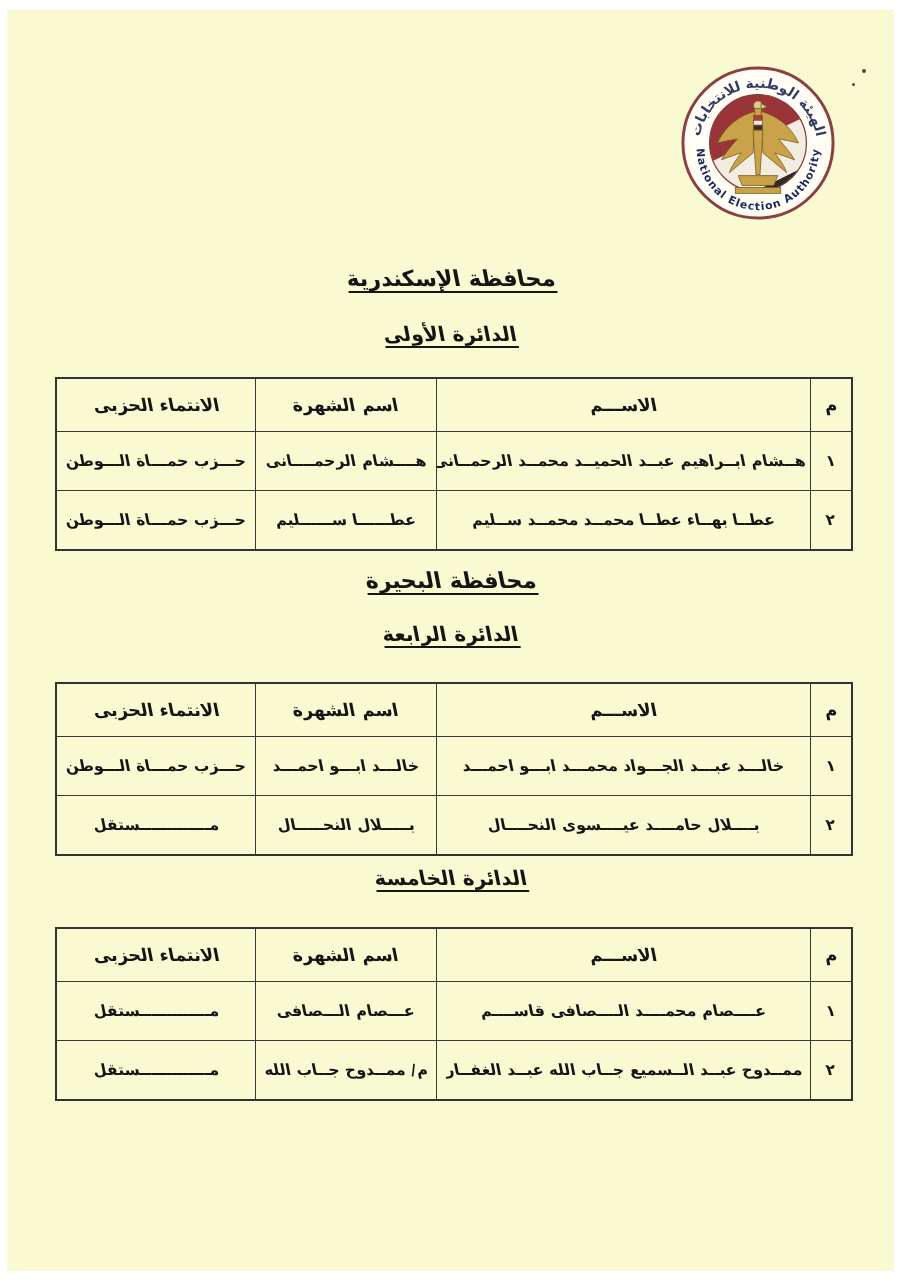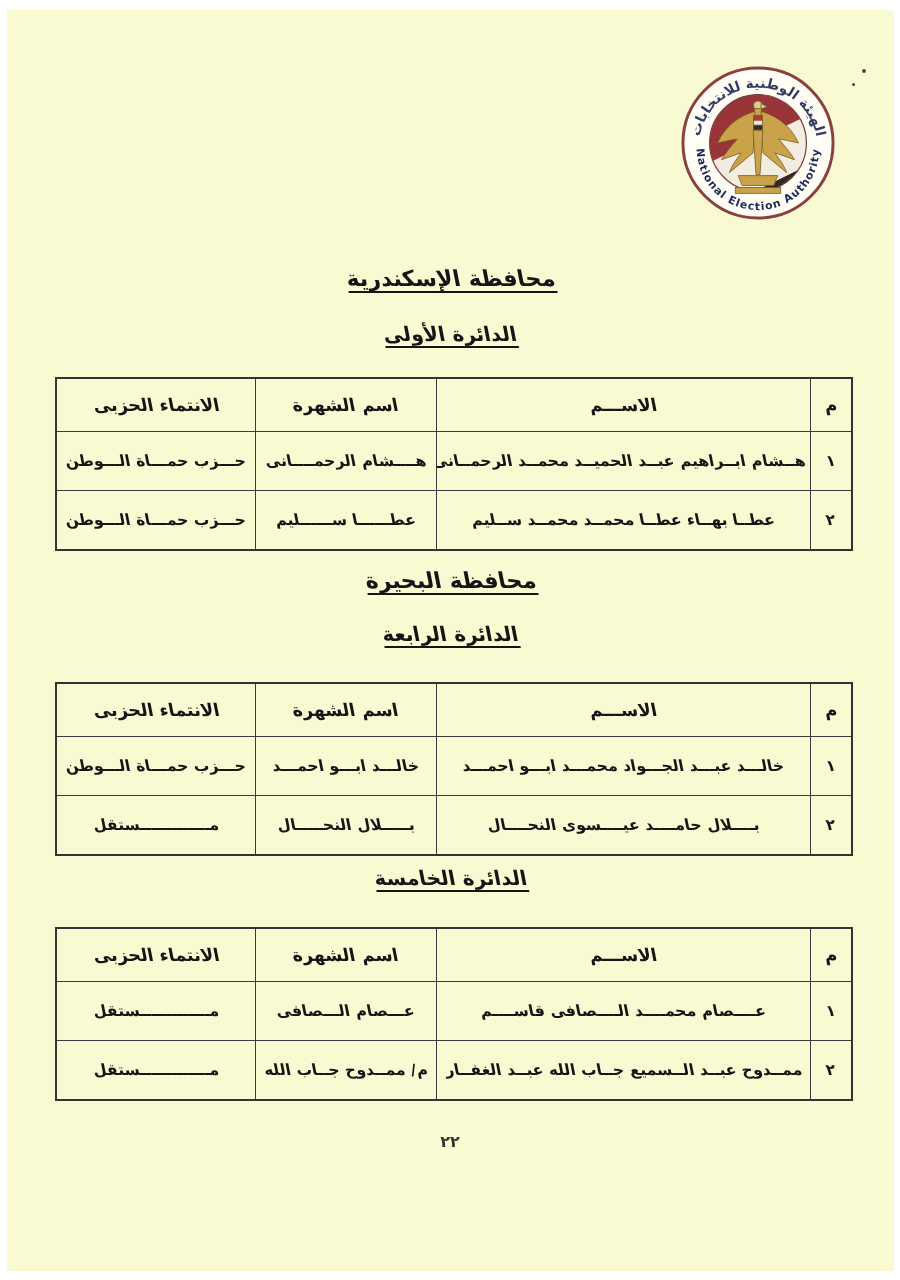--- a/index.html
+++ b/index.html
@@ -200,16 +200,13 @@
       </tr>
       <tr>
         <td><span class="sl">٢</span></td>
         <td><span class="sl">ممــدوح عبــد الــسميع جــاب الله عبــد الغفــار</span></td>
         <td><span class="sl">م/ ممــدوح جــاب الله</span></td>
         <td><span class="sl">مـــــــــــــستقل</span></td>
       </tr>
     </tbody>
   </table>
 
-  <div class="pagenum">
-    <span>٢٢</span>
-  </div>
 </div>
 
 </body></html>

